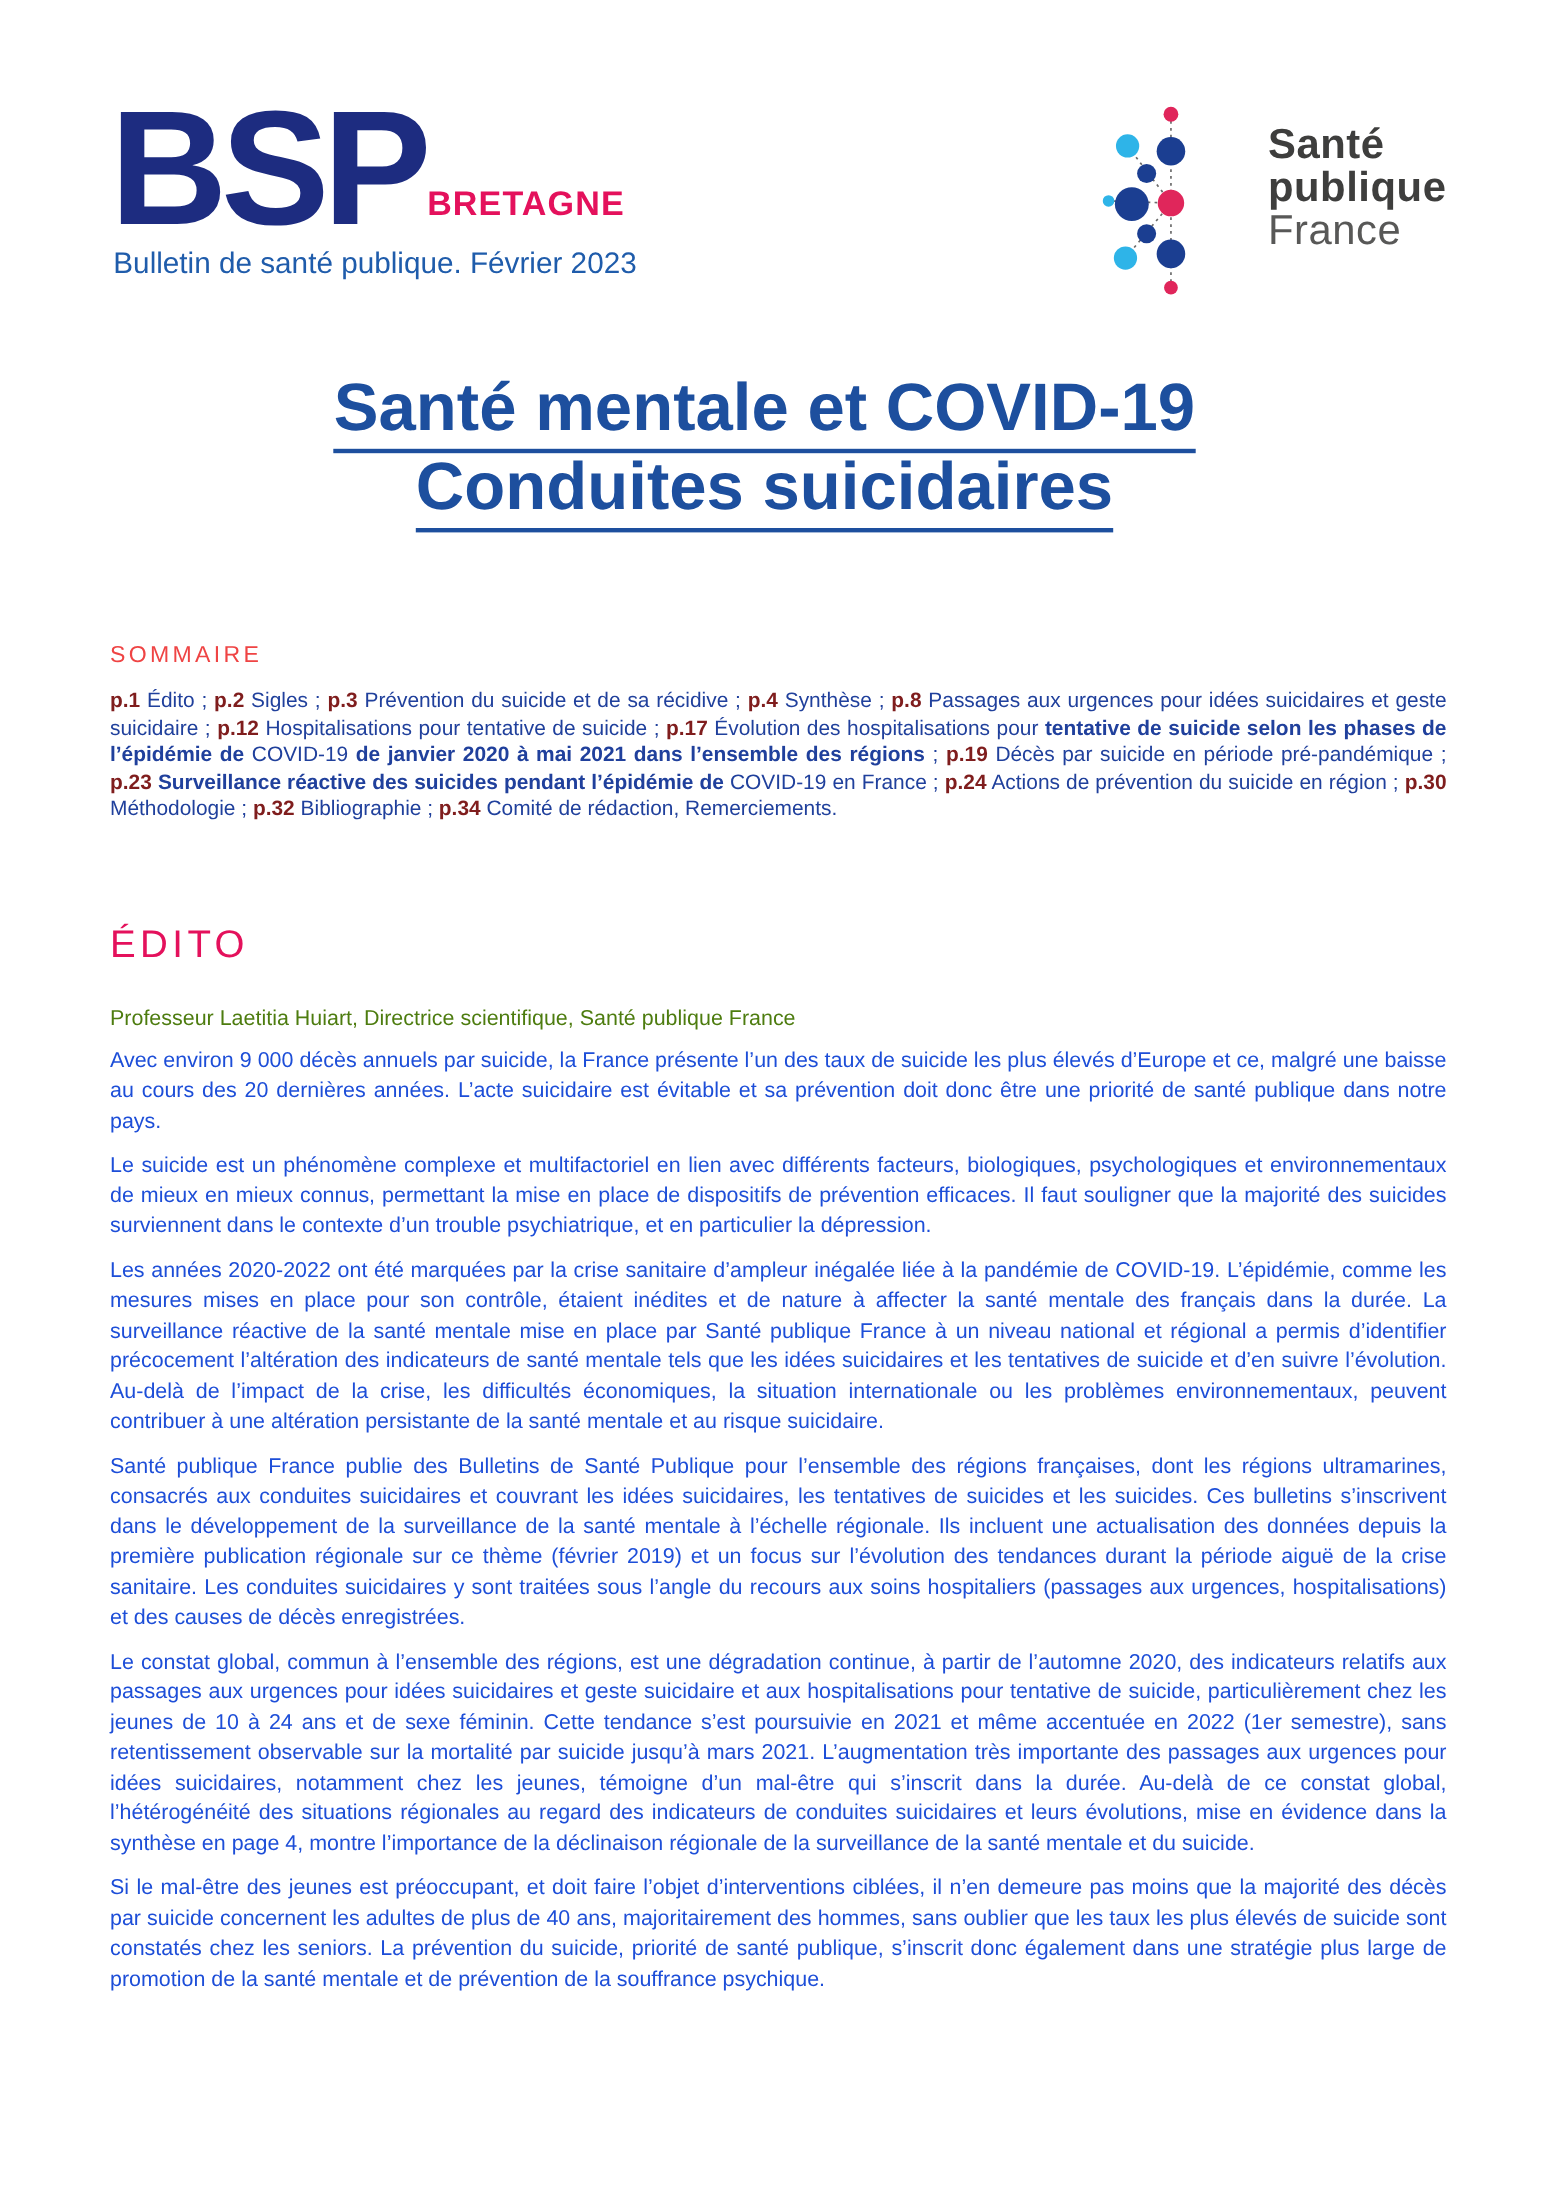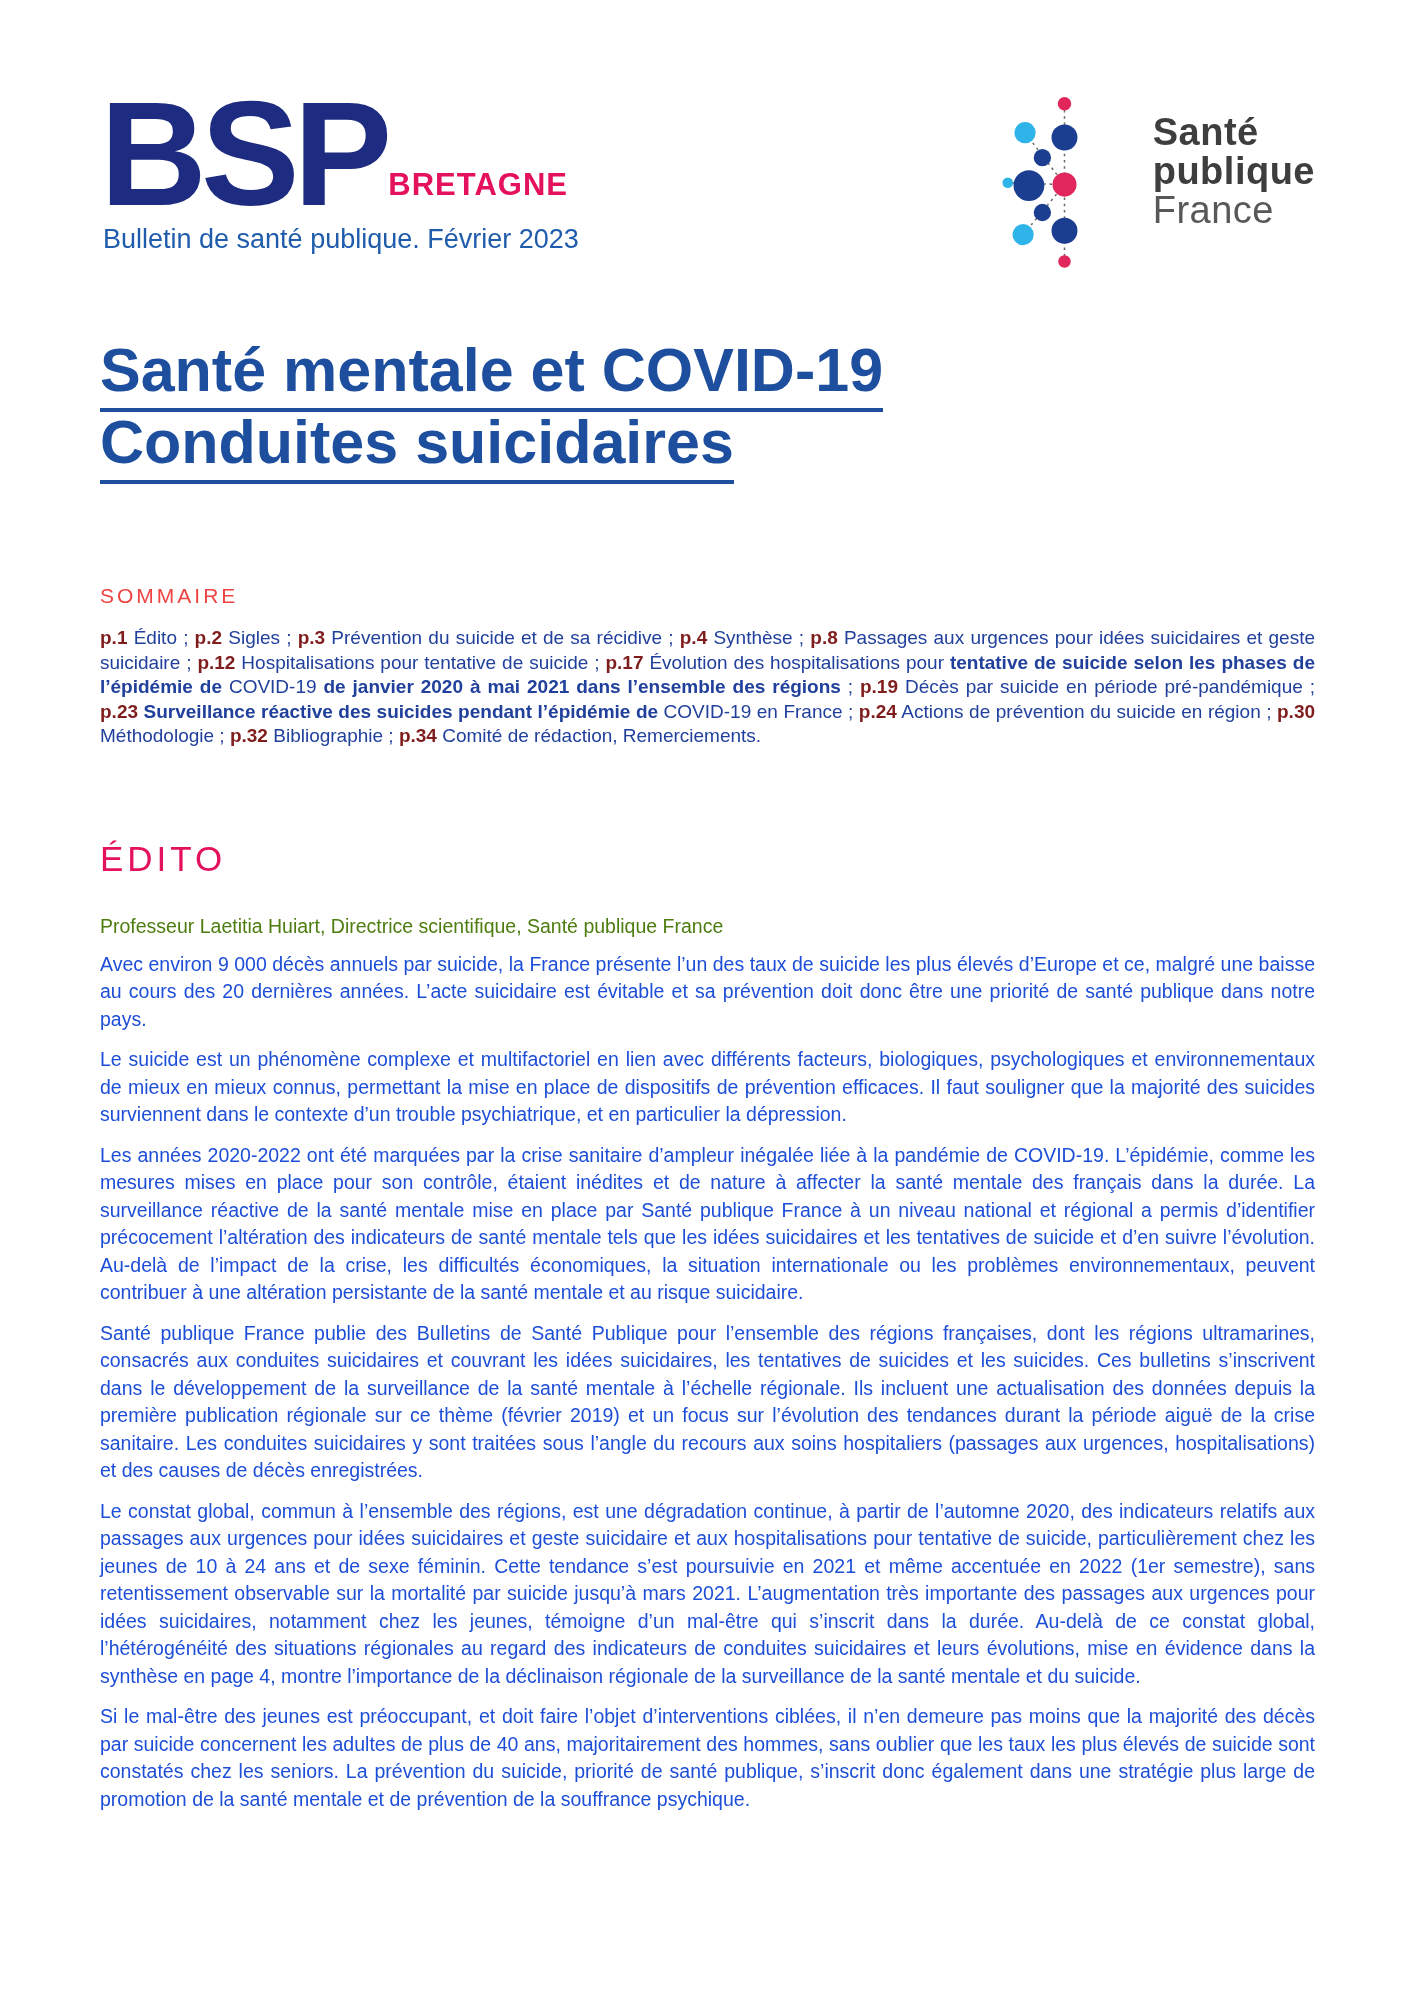--- a/index.html
+++ b/index.html
@@ -25,21 +25,21 @@
   }
   .subtitle { font-size:27px; color:#1f5cab; margin-top:10px; margin-left:3px; }
 
   .brand-right { display:flex; align-items:flex-start; margin-top:-10px; }
   .spf-net { width:125px; height:225px; }
   .spf-text { margin-left:26px; margin-top:38px; }
   .spf-l12 { font-size:38px; font-weight:bold; color:#3e3e3d; line-height:1.02; letter-spacing:0.5px; }
   .spf-l3  { font-size:38px; font-weight:normal; color:#585857; line-height:1.02; letter-spacing:0.5px; }
 
   
-  .title-block { text-align:left; padding-right:25px; margin-top:40px; }
+  .title-block { text-align:center; padding-right:25px; margin-top:40px; }
   .title-line {
     display:inline-block; font-size:61px; color:#1d4f9e; line-height:1.0;
     border-bottom:4px solid #1d4f9e; padding-bottom:7px; letter-spacing:0px;
   }
 
   
   .sommaire { margin-top:100px; }
   .sommaire-heading {
     font-size:21px; font-weight:normal; letter-spacing:3px; color:#ef4444;
   }

